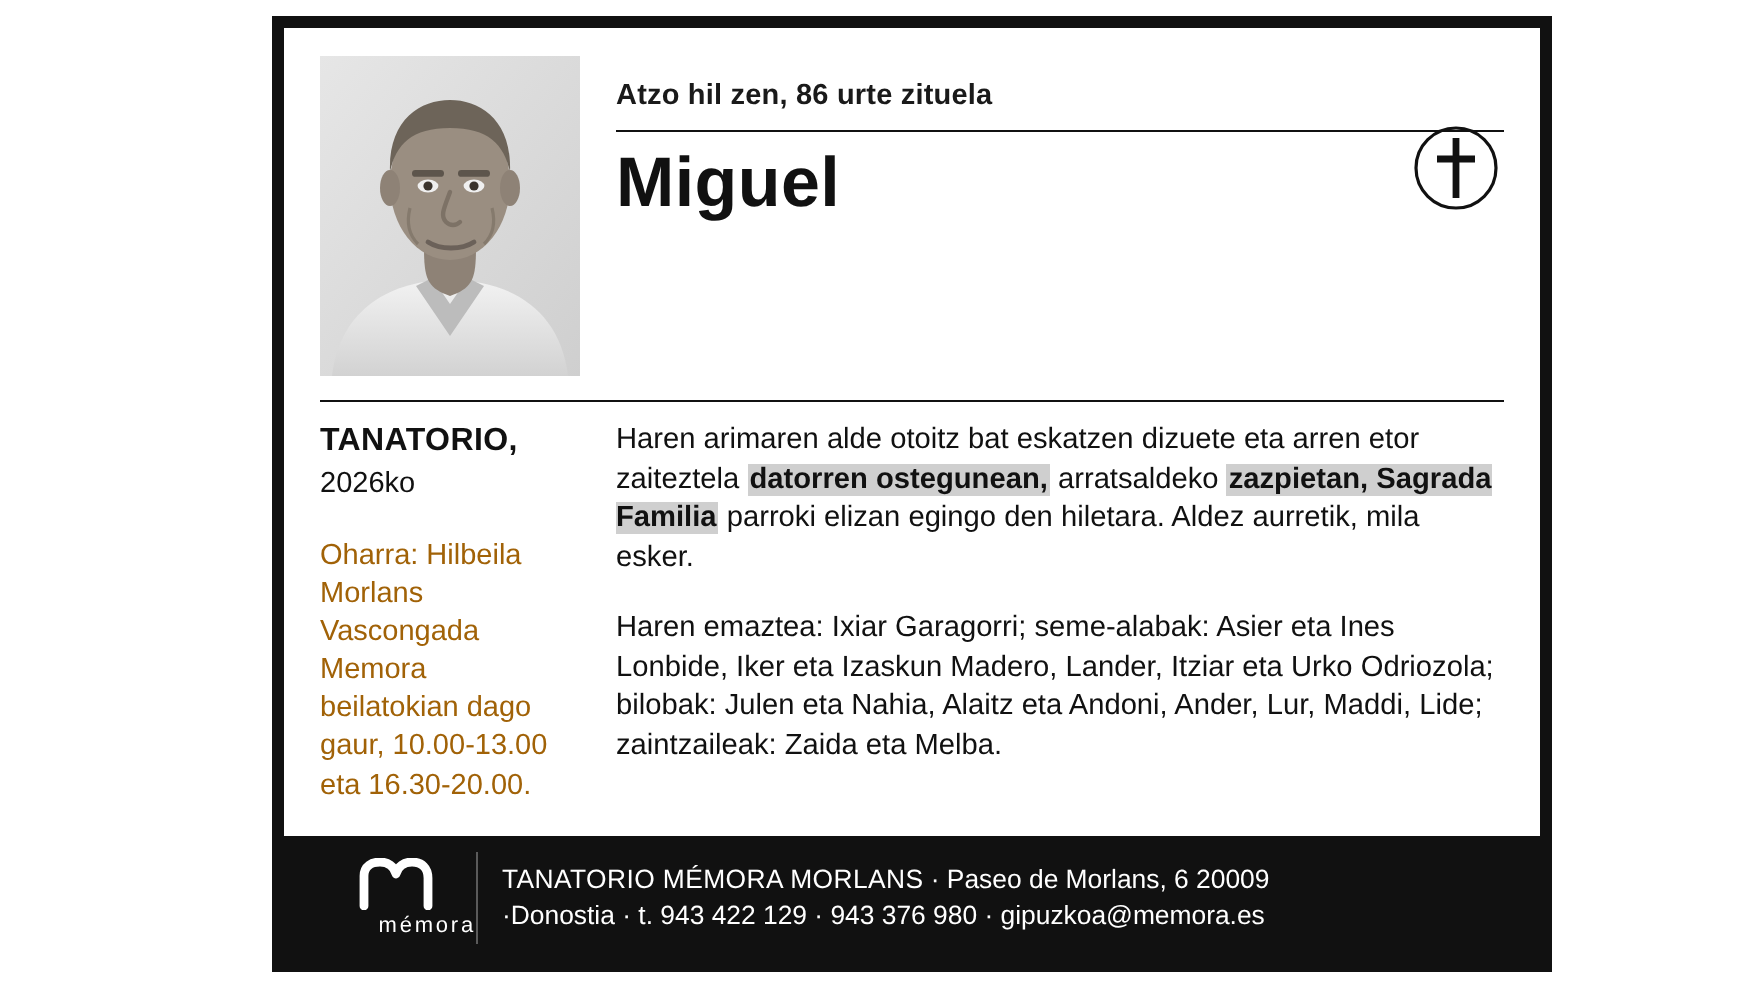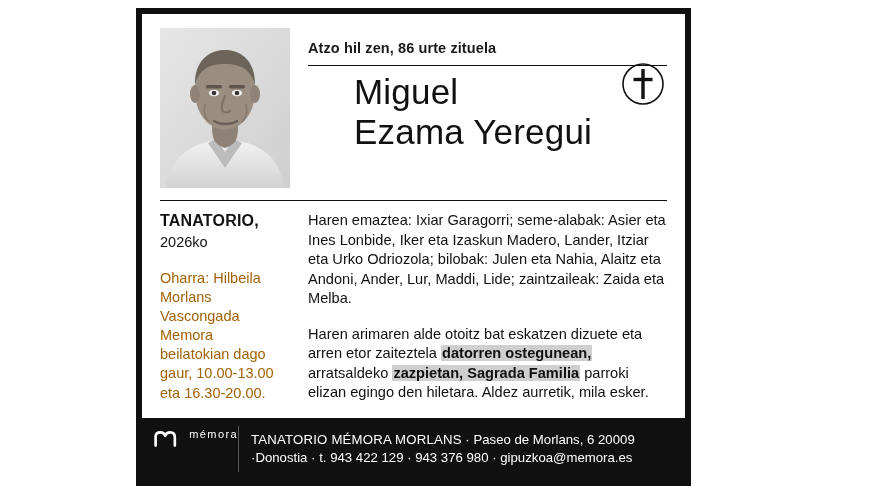--- a/index.html
+++ b/index.html
@@ -17,21 +17,21 @@
     width: 880px;
     height: 495px;
     background: #ffffff;
   }
 
   
   .obit {
     position: absolute;
     left: 136px;
     top: 8px;
-    width: 555px;
+    width: 640px;
     height: 478px;
     background: #ffffff;
     border: 6px solid #111111;
     box-sizing: border-box;
     display: flex;
     flex-direction: column;
   }
 
   .obit-inner {
     flex: 1 1 auto;
@@ -78,24 +78,23 @@
   .rule {
     border-bottom: 1.6px solid #111;
     margin-top: 8px;
     margin-bottom: 6px;
   }
 
   .name {
     font-size: 35px;
     line-height: 1.12;
     color: #111111;
-    font-weight: normal;
+    font-weight: bold;
     letter-spacing: 0.2px;
     padding-right: 64px;
-    margin-left: 46px;
   }
   .name .line { display: block; white-space: nowrap; }
 
   .cross {
     position: absolute;
     right: 2px;
     top: 34px;
     width: 44px;
     height: 44px;
   }
@@ -176,22 +175,22 @@
     flex-direction: row;
     align-items: center;
     padding: 0 8px 0 10px;
     box-sizing: border-box;
   }
 
   .logo {
     width: 86px;
     flex: 0 0 86px;
     display: flex;
-    flex-direction: row;
-    align-items: flex-start;
+    flex-direction: column;
+    align-items: flex-end;
     justify-content: center;
     border-right: 1px solid #5a5a5a;
     height: 46px;
   }
   .logo svg { display: block; }
   .logo-word {
     font-size: 11px;
     letter-spacing: 1.4px;
     color: #ffffff;
     margin-top: 2px;
@@ -258,21 +257,20 @@
             <path d="M45 76 C43 84 45 90 49 94" fill="none" stroke="#857a6d" stroke-width="1.6"></path>
             <path d="M86 76 C88 84 86 90 82 94" fill="none" stroke="#857a6d" stroke-width="1.6"></path>
           </svg>
         </div>
 
         <div class="headblock">
           <div class="kicker">Atzo hil zen, 86 urte zituela</div>
           <div class="rule"></div>
           <div class="name">
             <span class="line">Miguel</span>
-            <span class="line">Ezama Yeregui</span>
           </div>
           <div class="cross">
             <svg viewBox="0 0 44 44" xmlns="http://www.w3.org/2000/svg" aria-hidden="true">
               <circle cx="22" cy="22" r="20" fill="none" stroke="#111" stroke-width="1.6"></circle>
               <path d="M22 7 L22 37" stroke="#111" stroke-width="3.4" stroke-linecap="butt"></path>
               <path d="M12.5 17.5 L31.5 17.5" stroke="#111" stroke-width="3.4" stroke-linecap="butt"></path>
             </svg>
           </div>
         </div>
       </div>
@@ -281,24 +279,24 @@
 
       <div class="body">
 
         <div class="col-left">
           <div class="city">TANATORIO,</div>
           <div class="datetxt">2026ko</div>
           <div class="note">Oharra: Hilbeila Morlans Vascongada Memora beilatokian dago gaur, 10.00-13.00 eta 16.30-20.00.</div>
         </div>
 
         <div class="col-right">
-          <p class="para">Haren emaztea: Ixiar Garagorri; seme-alabak: Asier eta Ines Lonbide, Iker eta Izaskun Madero, Lander, Itziar eta Urko Odriozola; bilobak: Julen eta Nahia, Alaitz eta Andoni, Ander, Lur, Maddi, Lide; zaintzaileak: Zaida eta Melba.</p>
           <p class="para">
             <span>Haren arimaren alde otoitz bat eskatzen dizuete eta arren etor zaiteztela </span><span class="hl">datorren ostegunean,</span><span> arratsaldeko </span><span class="hl">zazpietan, Sagrada Familia</span><span> parroki elizan egingo den hiletara. Aldez aurretik, mila esker.</span>
           </p>
+          <p class="para">Haren emaztea: Ixiar Garagorri; seme-alabak: Asier eta Ines Lonbide, Iker eta Izaskun Madero, Lander, Itziar eta Urko Odriozola; bilobak: Julen eta Nahia, Alaitz eta Andoni, Ander, Lur, Maddi, Lide; zaintzaileak: Zaida eta Melba.</p>
         </div>
 
       </div>
     </div>
 
     <div class="footer">
       <div class="logo">
         <svg viewBox="0 0 62 26" width="62" height="26" xmlns="http://www.w3.org/2000/svg" aria-hidden="true">
           <path d="M6 24 L6 9 C6 4 10 2 14 2 C18 2 21 4 22 8 C23 4 26 2 30 2 C35 2 38 5 38 10 L38 24" fill="none" stroke="#ffffff" stroke-width="4.4" stroke-linecap="round" stroke-linejoin="round"></path>
         </svg>

